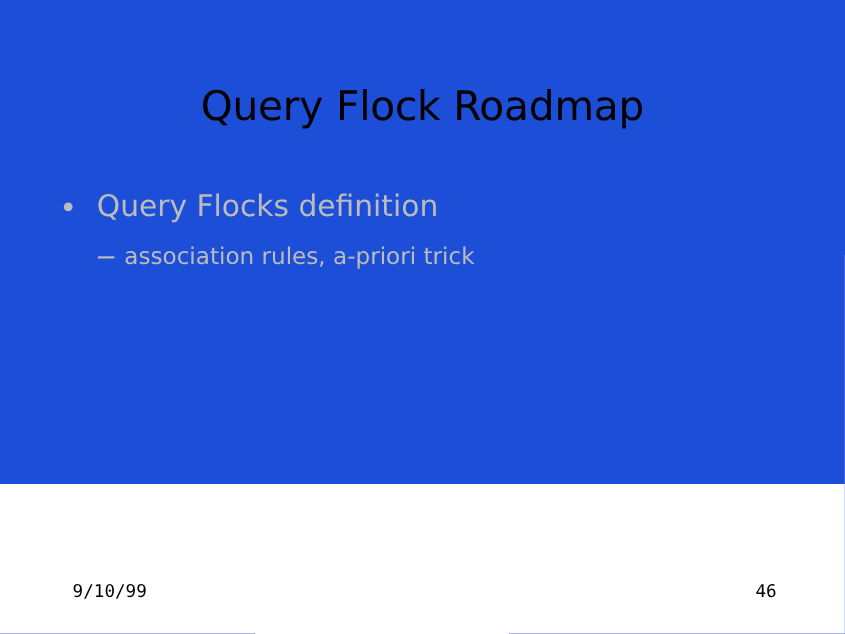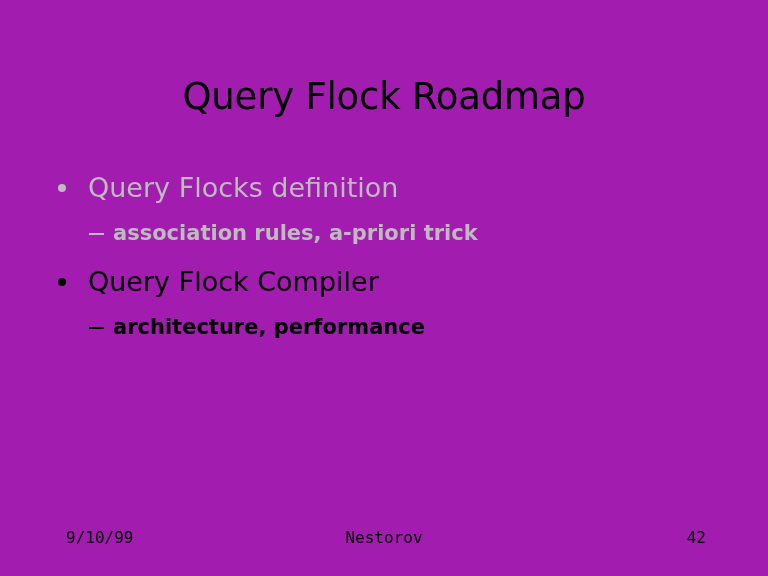--- a/index.html
+++ b/index.html
@@ -9,22 +9,22 @@
   body {
     width: 768px;
     height: 576px;
     background: #ffffff;
     font-family: "DejaVu Sans", sans-serif;
     overflow: hidden;
   }
   .slide {
     position: relative;
     width: 768px;
-    height: 576px;
-    background: #a21caf;
+    height: 440px;
+    background: #1d4ed8;
   }
 
   
   .slide-title {
     position: absolute;
     top: 78px;
     left: 60px;
     width: 648px;
     text-align: center;
     font-family: "DejaVu Sans", sans-serif;
@@ -65,21 +65,21 @@
     width: 8px;
     height: 8px;
     border-radius: 50%;
     background: currentColor;
   }
 
   .sub-line {
     position: relative;
     padding-left: 113px;
     font-size: 21px;
-    font-weight: 700;
+    font-weight: 400;
     line-height: 1.0;
     height: 49px;
     white-space: nowrap;
   }
   .sub-dash {
     position: absolute;
     left: 89px;
     top: 50%;
     transform: translateY(-50%);
     width: 15px;
@@ -151,32 +151,21 @@
         <span class="bullet-dot"></span>
         <span class="text">Query Flocks definition</span>
       </div>
       <div class="sub-line dim">
         <span class="sub-dash"></span>
         <span class="text">association rules, a-priori trick</span>
       </div>
     </div>
 
 
-    <div class="bullet-group g3">
-      <div class="bullet-line solid">
-        <span class="bullet-dot"></span>
-        <span class="text">Query Flock Compiler</span>
-      </div>
-      <div class="sub-line solid">
-        <span class="sub-dash"></span>
-        <span class="text">architecture, performance</span>
-      </div>
-    </div>
 
   </div>
 
   <div class="footer">
     <span class="footer-date">9/10/99</span>
-    <span class="footer-author">Nestorov</span>
-    <span class="footer-page">42</span>
+    <span class="footer-page">46</span>
   </div>
 
 </div>
 
 </body></html>

